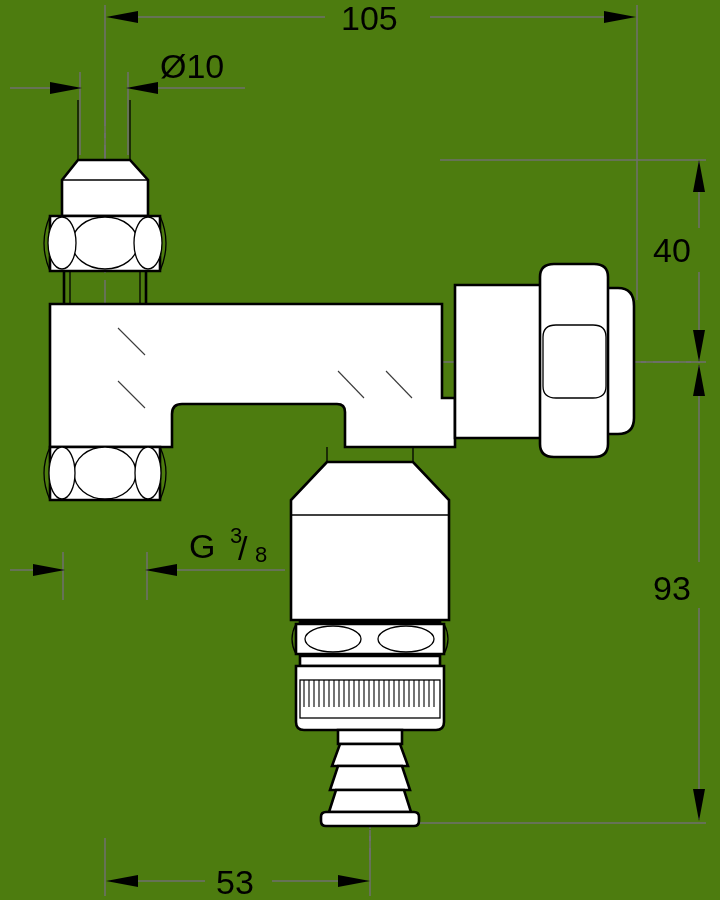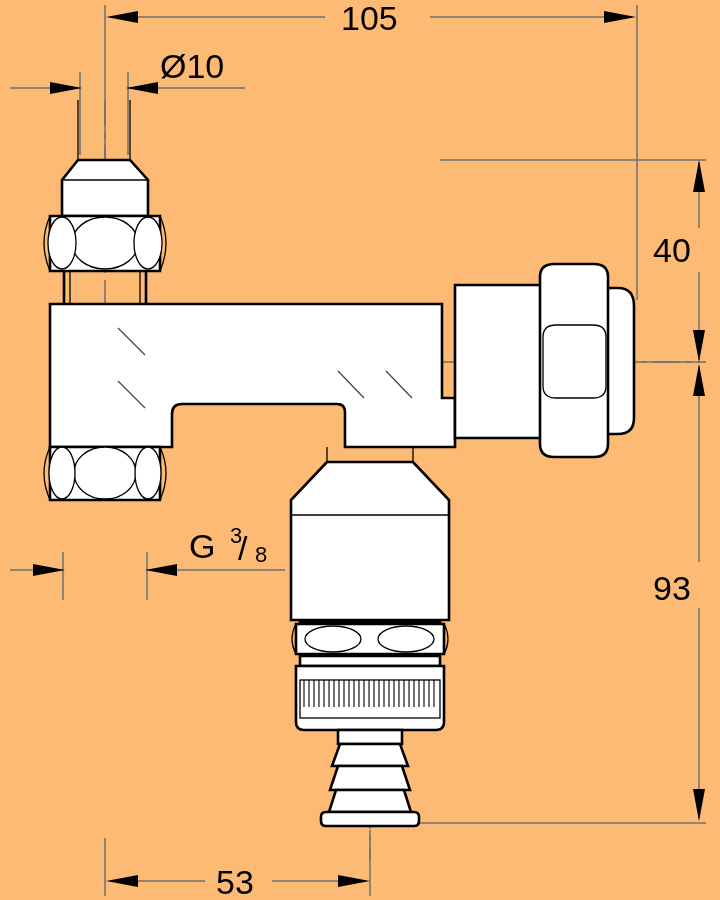--- a/index.html
+++ b/index.html
@@ -7,21 +7,21 @@
     padding: 0;
     background: #ffffff;
   }
   body {
     font-family: "Liberation Sans", sans-serif;
   }
   #drawing-root {
     position: relative;
     width: 720px;
     height: 900px;
-    background: #fdba74;
+    background: #4d7c0f;
     overflow: hidden;
   }
   svg.tech-drawing {
     display: block;
     width: 720px;
     height: 900px;
   }
   .dim-text {
     font-family: "Liberation Sans", sans-serif;
     font-size: 34px;

